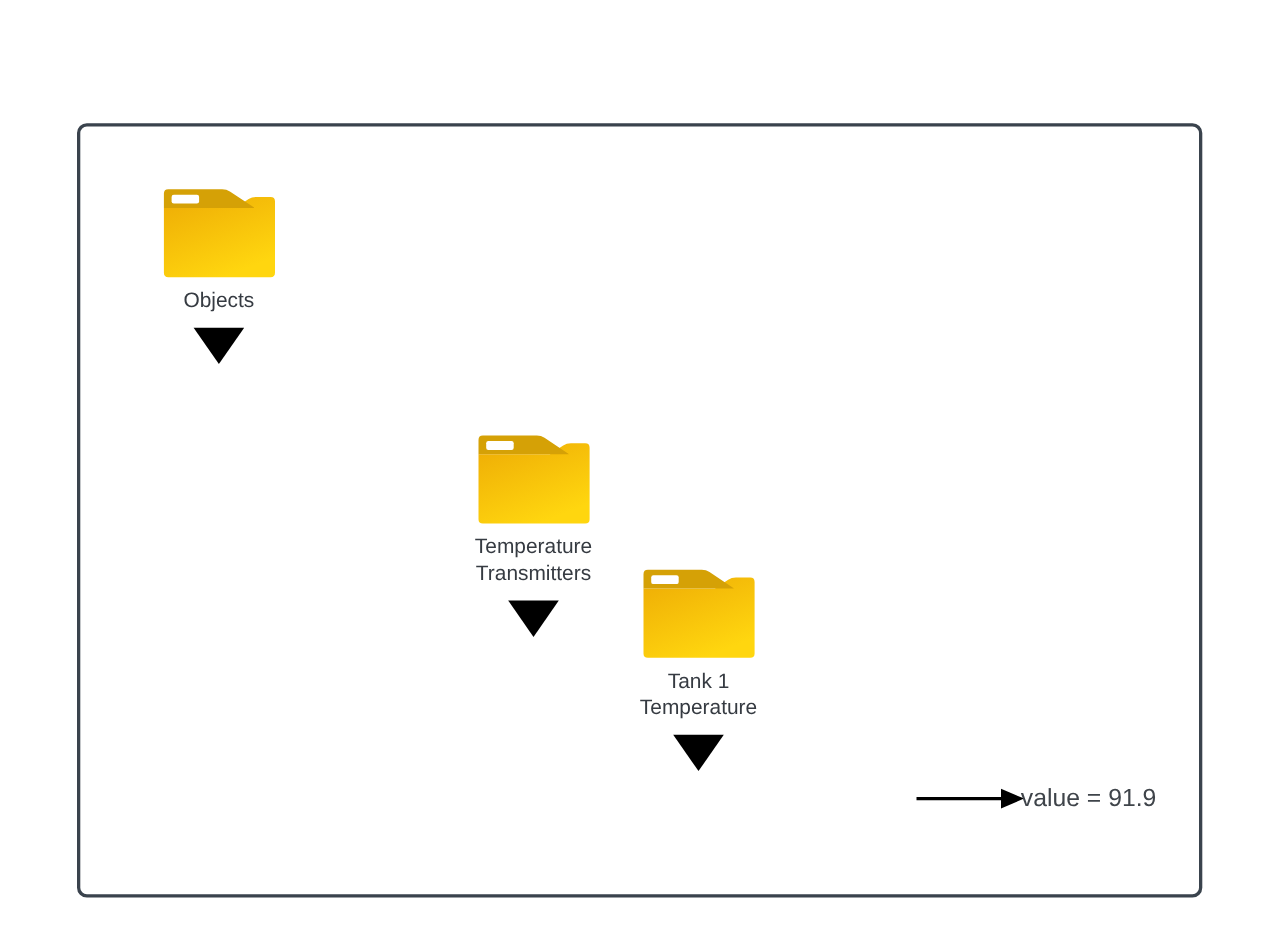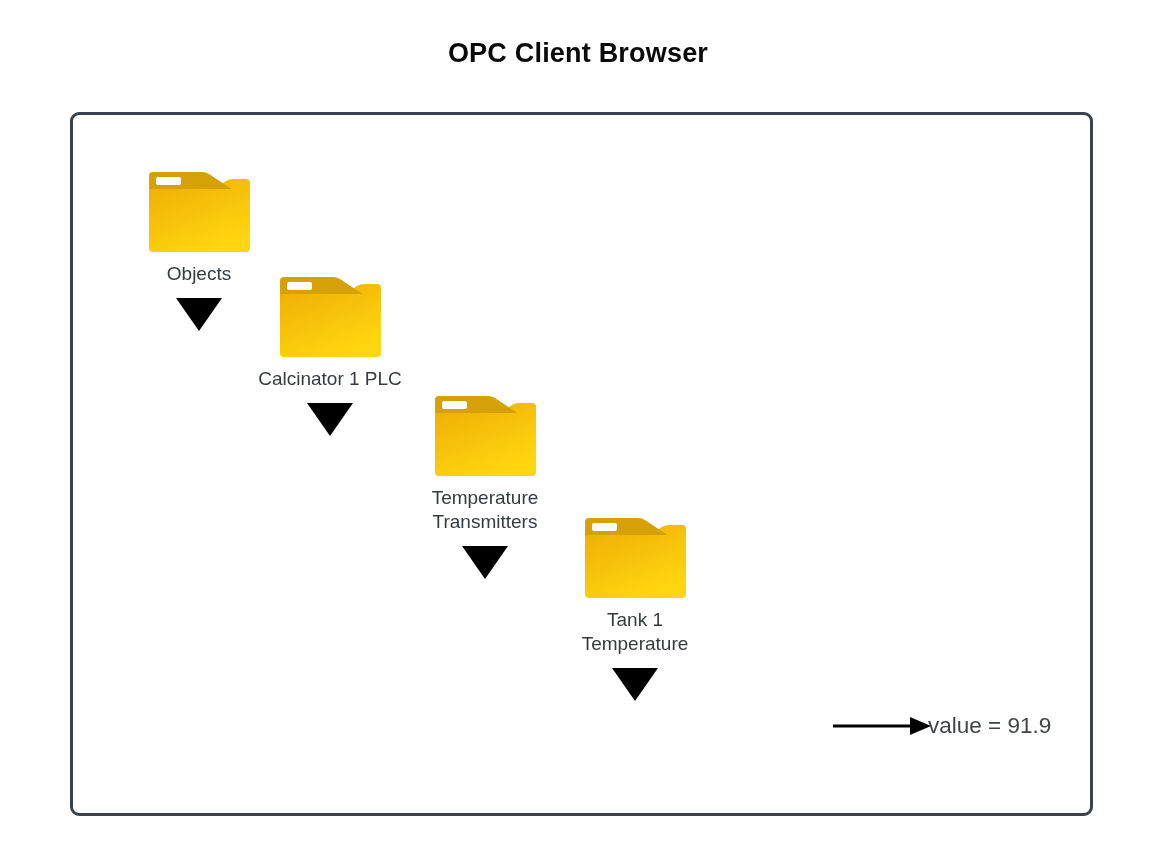--- a/index.html
+++ b/index.html
@@ -94,43 +94,33 @@
 
   <svg class="defs-holder" aria-hidden="true">
     <defs>
       <linearGradient id="folderGrad" x1="0" y1="0" x2="0.55" y2="1">
         <stop offset="0" stop-color="#EEAC05"></stop>
         <stop offset="1" stop-color="#FFD60F"></stop>
       </linearGradient>
     </defs>
   </svg>
 
-  <div class="diagram-title">OPC Client Browser</div>
 
   <div class="browser-panel"></div>
 
   <div class="node" style="left:114px; top:167px;">
     <svg class="folder-svg" viewBox="0 0 104 86">
       <path d="M2,22 L2,81 Q2,85 6,85 L99,85 Q103,85 103,81 L103,16 Q103,12 99,12 L86,12 Q82,12 79,14 L67,22 Z" fill="url(#folderGrad)"></path>
       <path d="M2,22 L2,9 Q2,5 6,5 L55,5 Q59,5 62,7 L83,21 Q84,21.6 84,22 Z" fill="#D5A106"></path>
       <rect x="9" y="10" width="25" height="8" rx="2" fill="#FFFFFF"></rect>
     </svg>
     <div class="node-label">Objects</div>
     <div class="expander"></div>
   </div>
 
-  <div class="node" style="left:245px; top:272px;">
-    <svg class="folder-svg" viewBox="0 0 104 86">
-      <path d="M2,22 L2,81 Q2,85 6,85 L99,85 Q103,85 103,81 L103,16 Q103,12 99,12 L86,12 Q82,12 79,14 L67,22 Z" fill="url(#folderGrad)"></path>
-      <path d="M2,22 L2,9 Q2,5 6,5 L55,5 Q59,5 62,7 L83,21 Q84,21.6 84,22 Z" fill="#D5A106"></path>
-      <rect x="9" y="10" width="25" height="8" rx="2" fill="#FFFFFF"></rect>
-    </svg>
-    <div class="node-label">Calcinator 1 PLC</div>
-    <div class="expander"></div>
-  </div>
 
   <div class="node" style="left:400px; top:391px;">
     <svg class="folder-svg" viewBox="0 0 104 86">
       <path d="M2,22 L2,81 Q2,85 6,85 L99,85 Q103,85 103,81 L103,16 Q103,12 99,12 L86,12 Q82,12 79,14 L67,22 Z" fill="url(#folderGrad)"></path>
       <path d="M2,22 L2,9 Q2,5 6,5 L55,5 Q59,5 62,7 L83,21 Q84,21.6 84,22 Z" fill="#D5A106"></path>
       <rect x="9" y="10" width="25" height="8" rx="2" fill="#FFFFFF"></rect>
     </svg>
     <div class="node-label">Temperature
 Transmitters</div>
     <div class="expander"></div>

